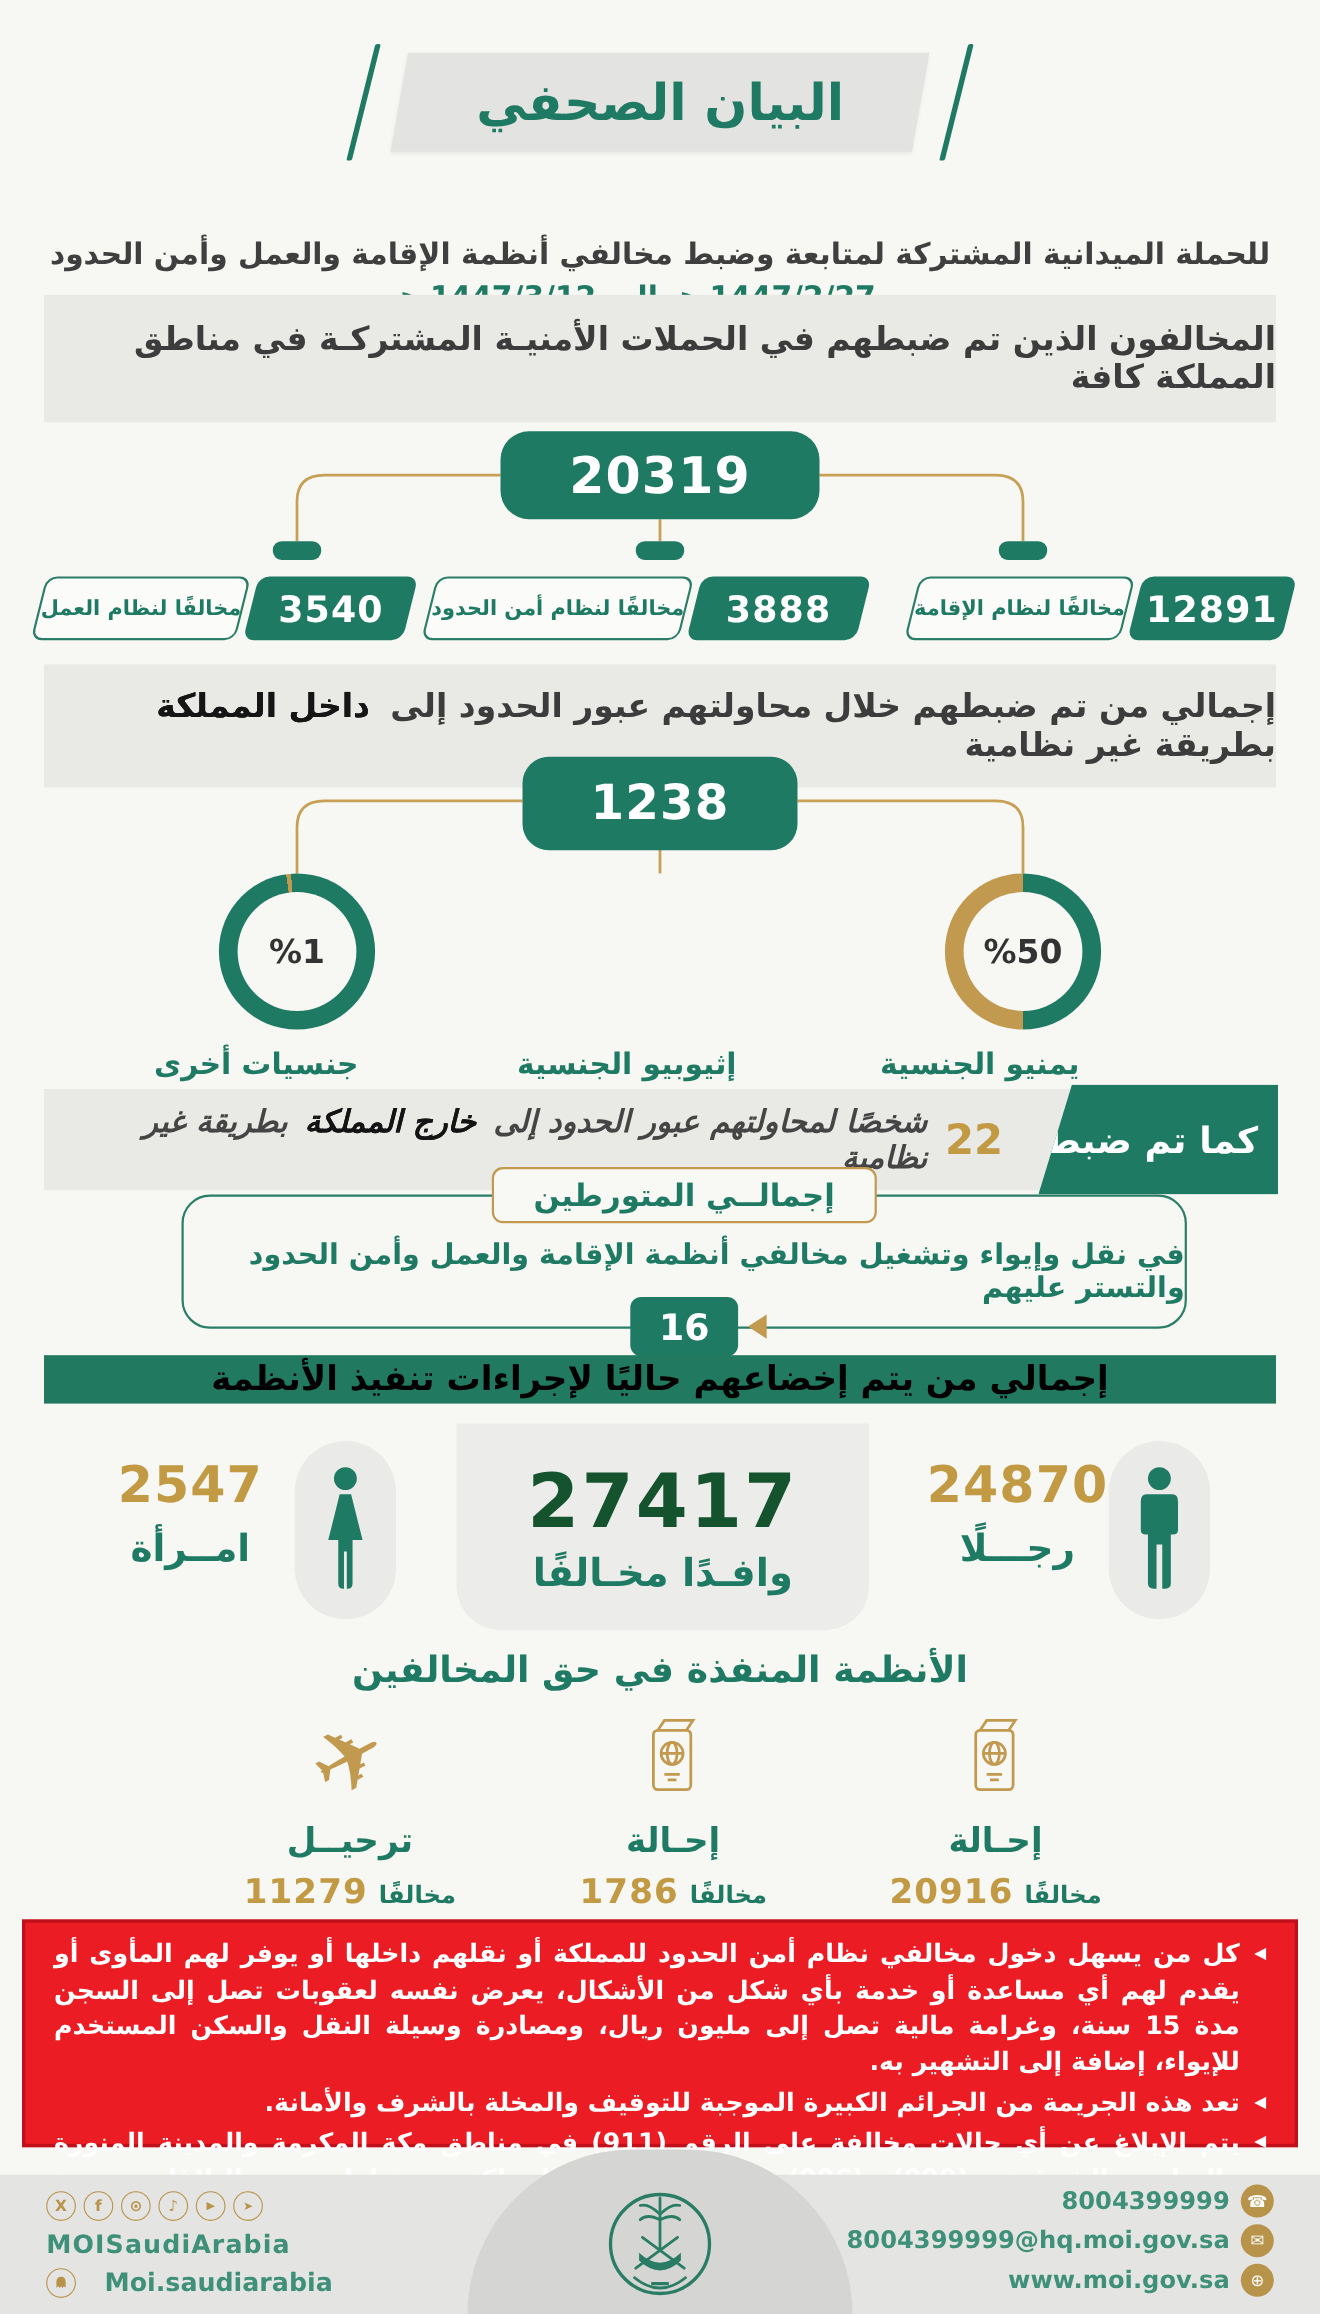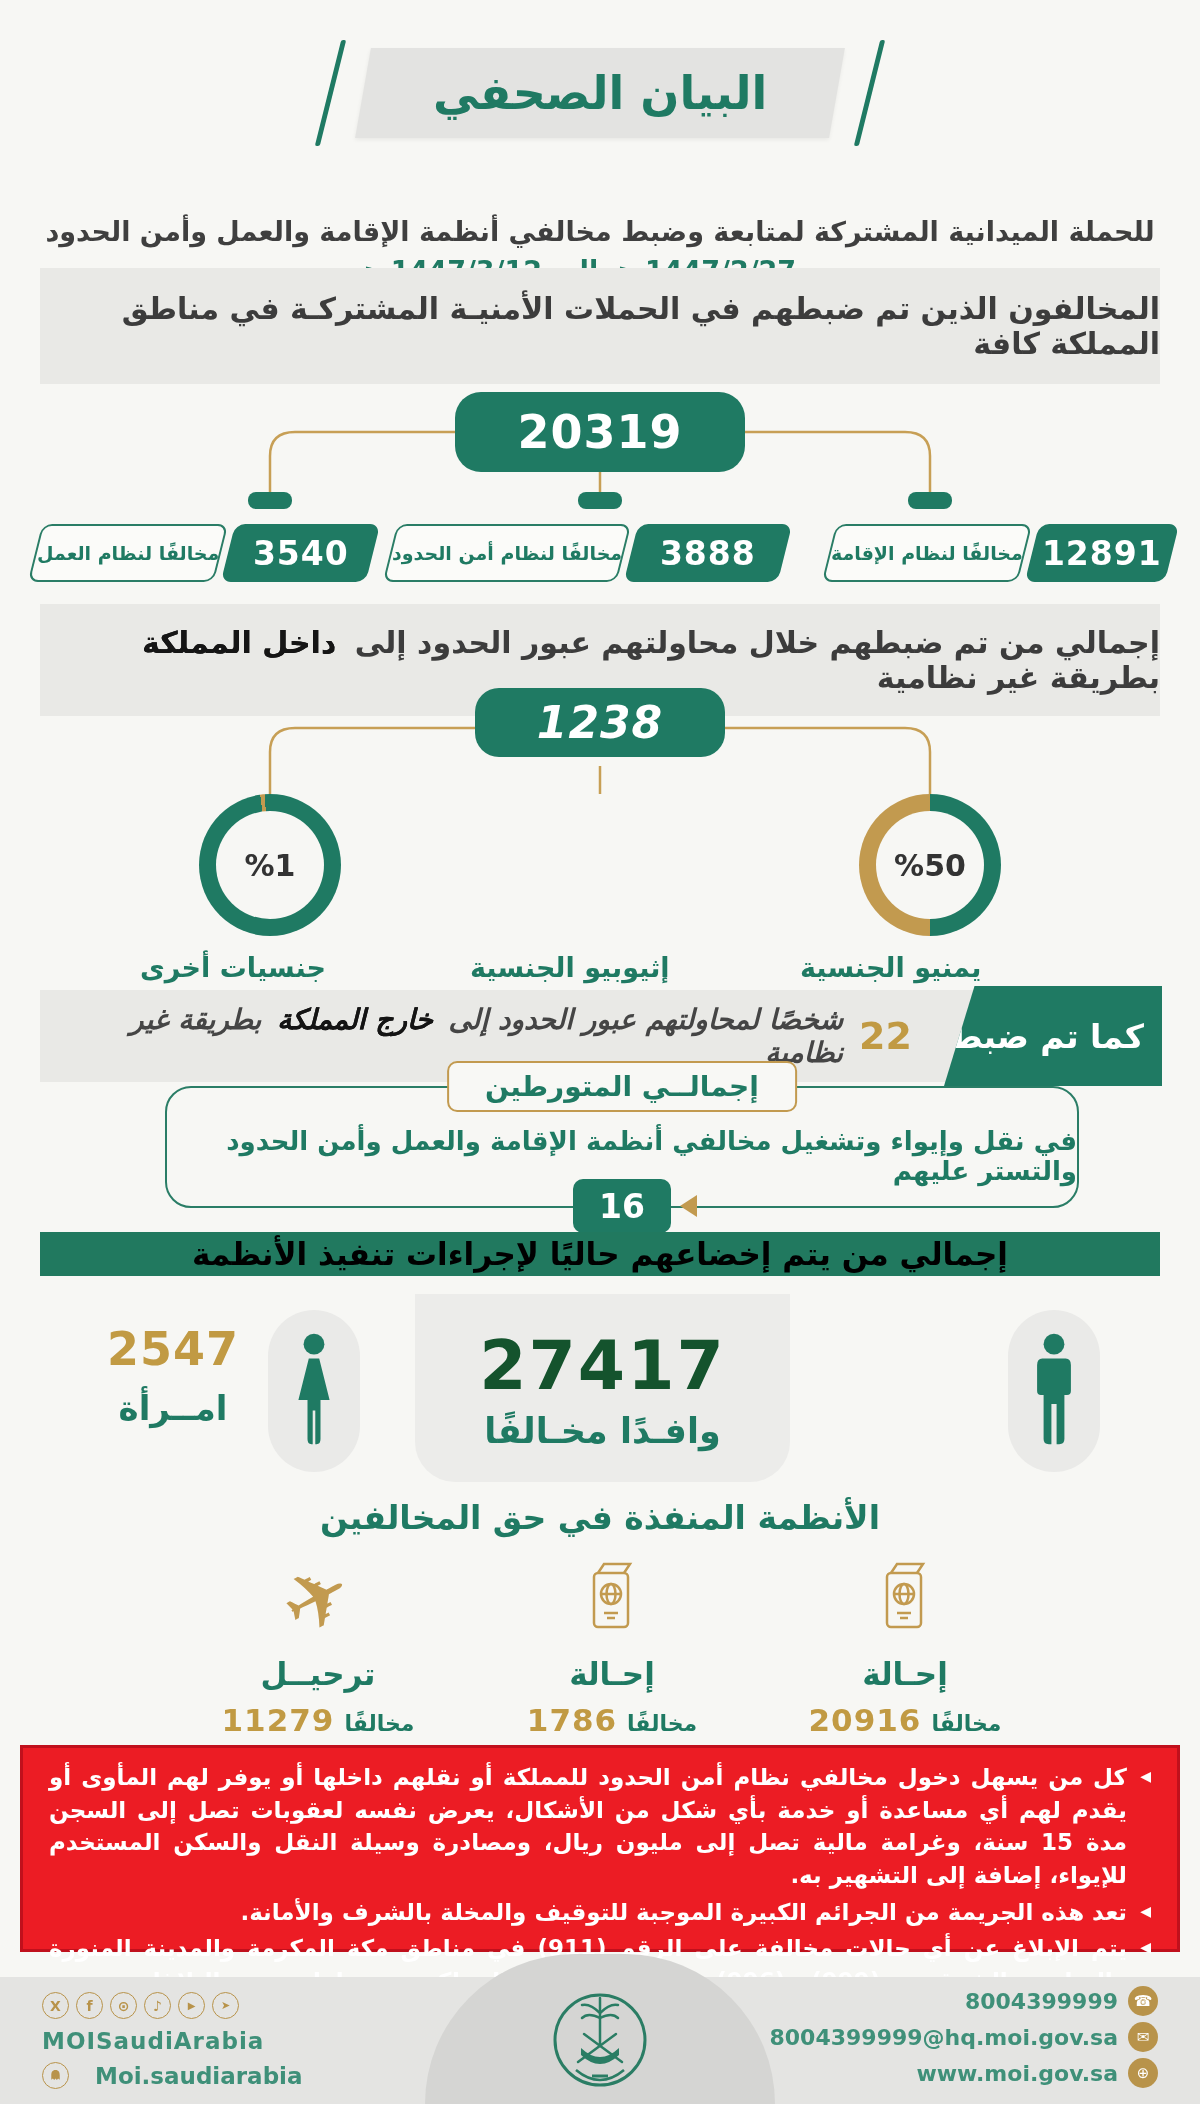--- a/index.html
+++ b/index.html
@@ -39,22 +39,22 @@
   .chip-num span{transform:skewX(14deg);color:#fff;font-size:33px;font-weight:700;letter-spacing:1px;}
   .chip-label{flex:1;background:#fbfbf9;border:2px solid #2a7d66;border-radius:10px;transform:skewX(-14deg);
               display:flex;align-items:center;justify-content:center;}
   .chip-label span{transform:skewX(14deg);color:#1f7a63;font-size:19px;font-weight:700;white-space:nowrap;}
   .chip1{left:854px;width:318px;}
   .chip2{left:435px;width:350px;}
   .chip3{left:43px;width:330px;}
 
   
   .tree2{top:688px;left:0;right:0;height:300px;}
-  .total-box2{left:50%;transform:translateX(-50%);top:0;width:250px;height:69px;background:#1f7a63;border-radius:24px;
-              display:flex;align-items:center;justify-content:center;color:#fff;font-size:44px;font-weight:700;letter-spacing:1px;font-style:italic;}
+  .total-box2{left:50%;transform:translateX(-50%);top:0;width:250px;height:85px;background:#1f7a63;border-radius:24px;
+              display:flex;align-items:center;justify-content:center;color:#fff;font-size:44px;font-weight:700;letter-spacing:1px;}
   .donut{top:106px;width:142px;height:142px;border-radius:50%;}
   .donut::after{content:"";position:absolute;inset:17px;background:#f7f7f4;border-radius:50%;}
   .donut .pct{position:absolute;inset:0;display:flex;align-items:center;justify-content:center;z-index:2;
               direction:ltr;color:#333;font-size:30px;font-weight:700;}
   .donut1{left:859px;} .donut2{left:529px;} .donut3{left:199px;}
   .dlabel{top:264px;width:260px;text-align:left;color:#1f7a63;font-size:27px;font-weight:700;}
   .dlabel1{left:800px;} .dlabel2{left:470px;} .dlabel3{left:140px;}
 
   
   .banner3{top:990px;left:40px;right:40px;height:92px;background:#e9e9e6;}
@@ -247,20 +247,24 @@
     <div class="big-num">27417</div>
     <div class="big-label">وافـدًا مخـالفًا</div>
   </div>
 
   <div class="abs icon-tile tile-man">
     <svg width="52" height="118" viewBox="0 0 40 90">
       <circle cx="20" cy="9" r="8" fill="#1f7a63"></circle>
       <path d="M11 20 H29 Q33 20 33 25 V45 Q33 48 30 48 H28 V82 Q28 86 24 86 H22 V55 H18 V86 H16 Q12 86 12 82 V48 H10 Q7 48 7 45 V25 Q7 20 11 20 Z" fill="#1f7a63"></path>
     </svg>
   </div>
+  <div class="abs side-stack stack-man">
+    <div class="side-num">24870</div>
+    <div class="side-label">رجـــلًا</div>
+  </div>
 
   <div class="abs icon-tile tile-woman">
     <svg width="52" height="118" viewBox="0 0 40 90">
       <circle cx="20" cy="9" r="8" fill="#1f7a63"></circle>
       <path d="M16 20 H24 L32 52 H25 V82 Q25 86 22 86 H21 V60 H19 V86 H18 Q15 86 15 82 V52 H8 Z" fill="#1f7a63"></path>
     </svg>
   </div>
   <div class="abs side-stack stack-woman">
     <div class="side-num">2547</div>
     <div class="side-label">امــرأة</div>

